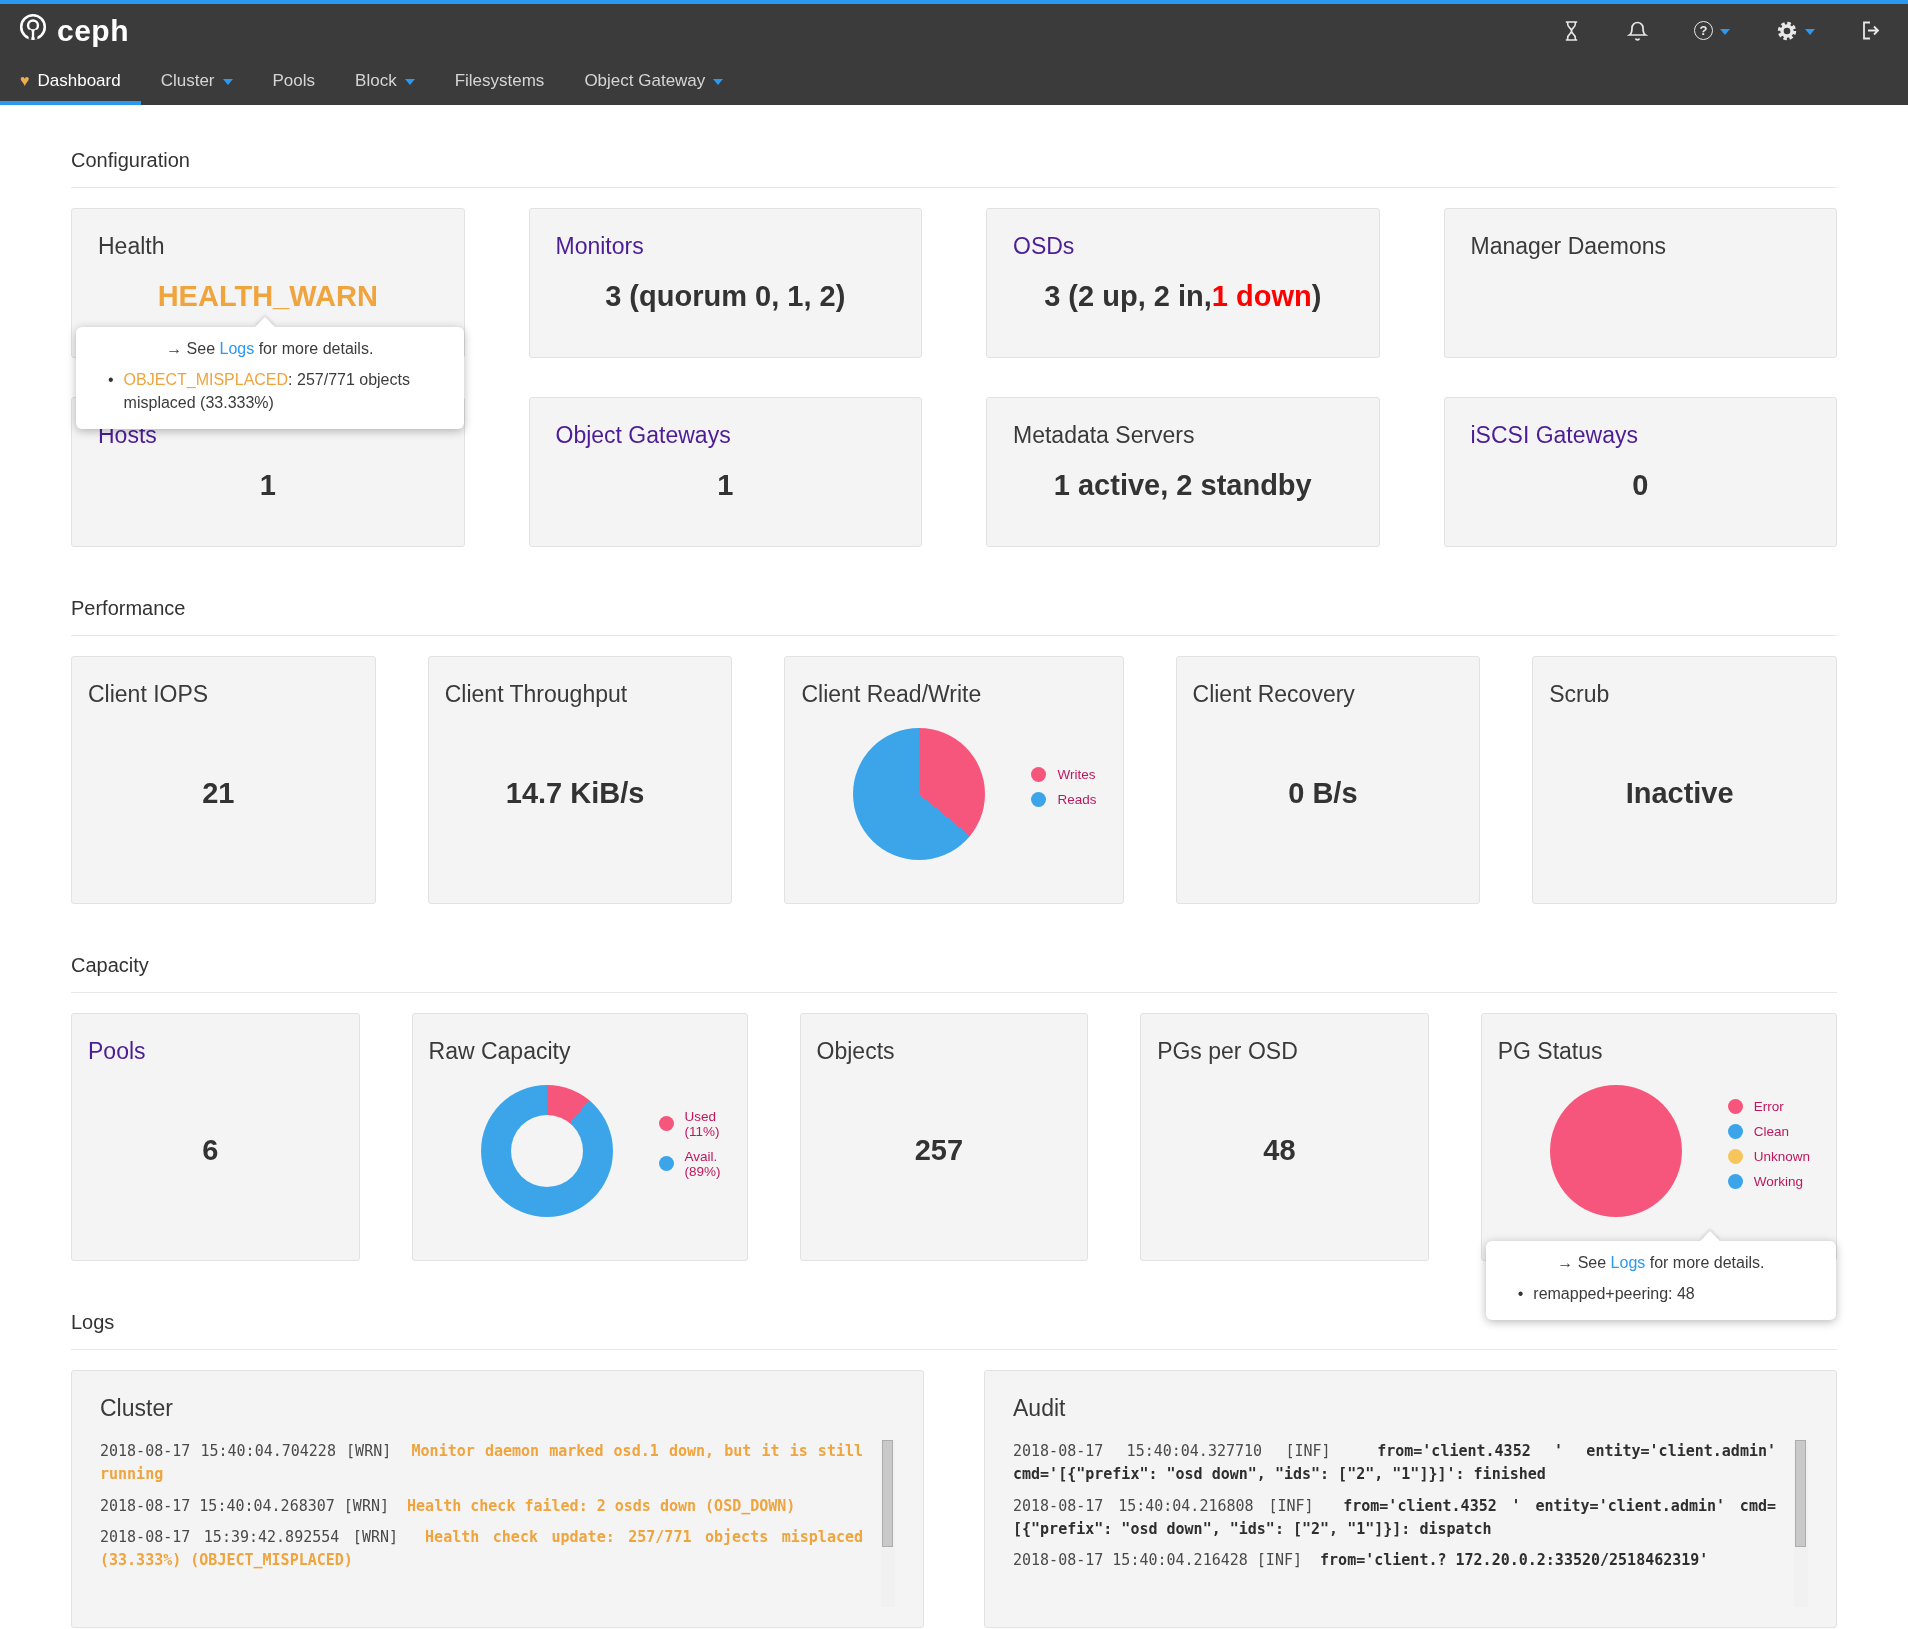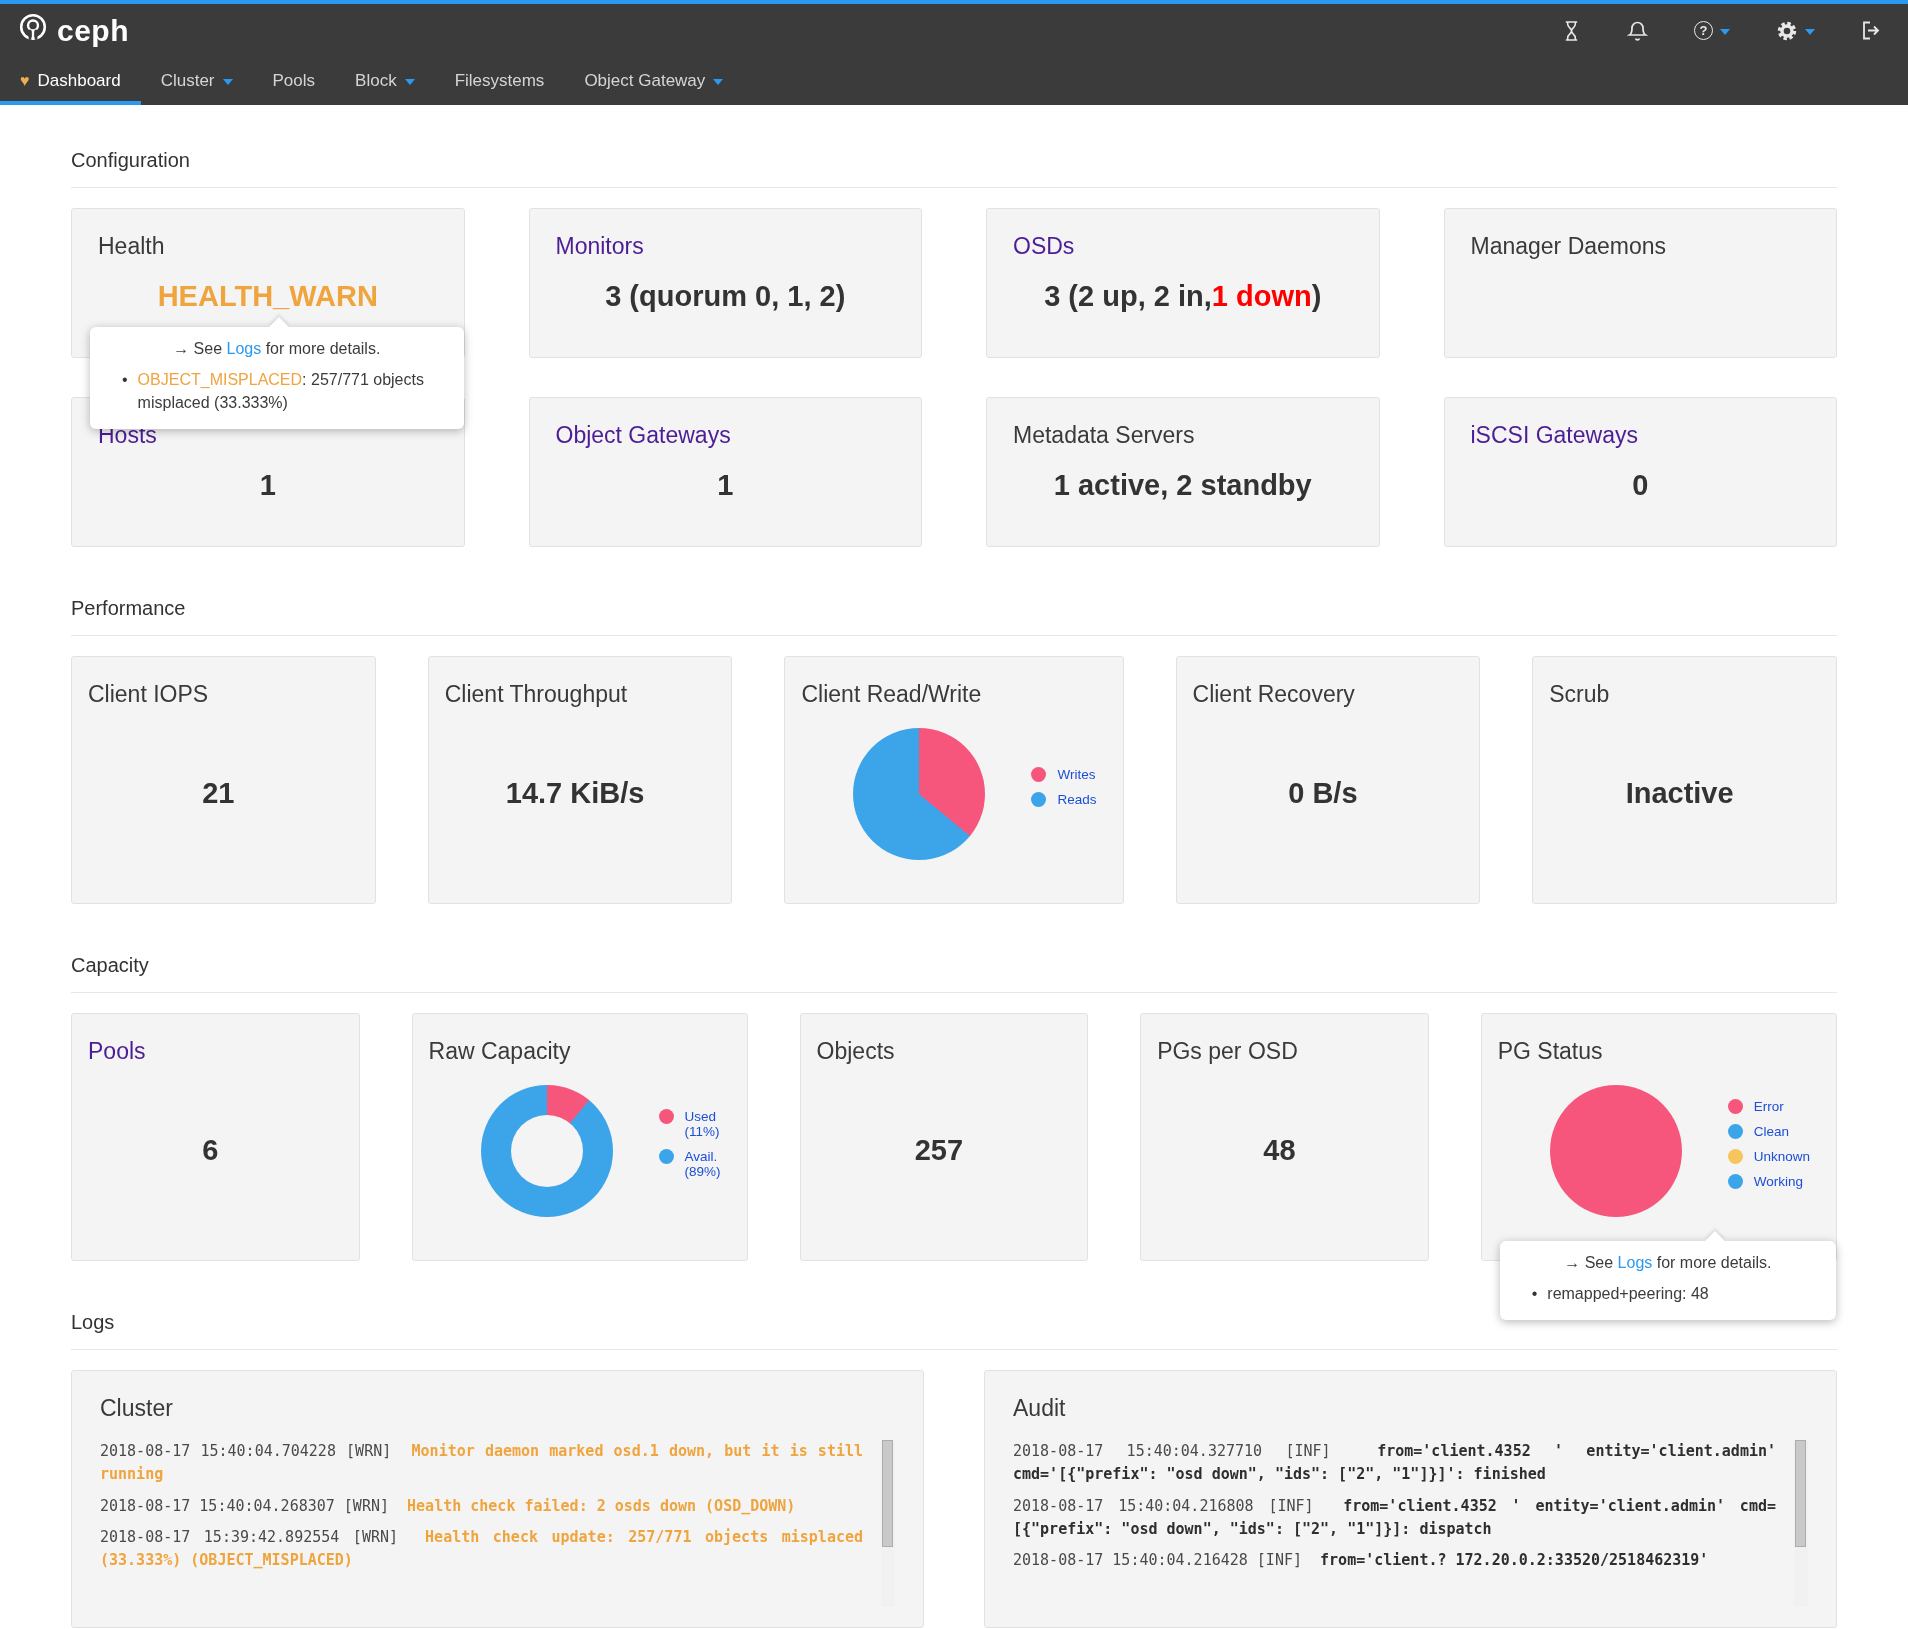--- a/index.html
+++ b/index.html
@@ -64,27 +64,27 @@
   .warn-text { color: #efa43d; }
   .red-text { color: #ff0000; }
 
   
   .chart-row { flex: 1; display: flex; align-items: center; }
   .pie { width: 132px; height: 132px; border-radius: 50%; margin-left: 52px; flex: none; }
   .donut { position: relative; }
   .donut::after { content: ""; position: absolute; inset: 30px;
     background: #f4f4f4; border-radius: 50%; }
   .legend { margin-left: 46px; display: flex; flex-direction: column; gap: 10px; margin-top: -14px; }
-  .legend-item { display: flex; gap: 11px;
-    font-size: 13.5px; color: #1d4ed8; }
+  .legend-item { display: flex; align-items: center; gap: 11px;
+    font-size: 13.5px; color: #be185d; }
   .dot { width: 15px; height: 15px; border-radius: 50%; flex: none; }
 
   
   .popover {
-    position: absolute; left: 18px; right: 0; z-index: 30; background: #fff;
+    position: absolute; left: 4px; right: 0; z-index: 30; background: #fff;
     border-radius: 6px; box-shadow: 0 2px 10px rgba(0,0,0,.28);
     padding: 13px 18px 15px; font-size: 16px; color: #3c3c3c;
   }
   .popover .arrow {
     position: absolute; top: -7px; width: 14px; height: 14px; background: #fff;
     transform: rotate(45deg); box-shadow: -2px -2px 3px rgba(0,0,0,.10);
   }
   .health-pop { top: 118px; }
   .health-pop .arrow { left: 182px; }
   .pg-pop { top: 227px; }

